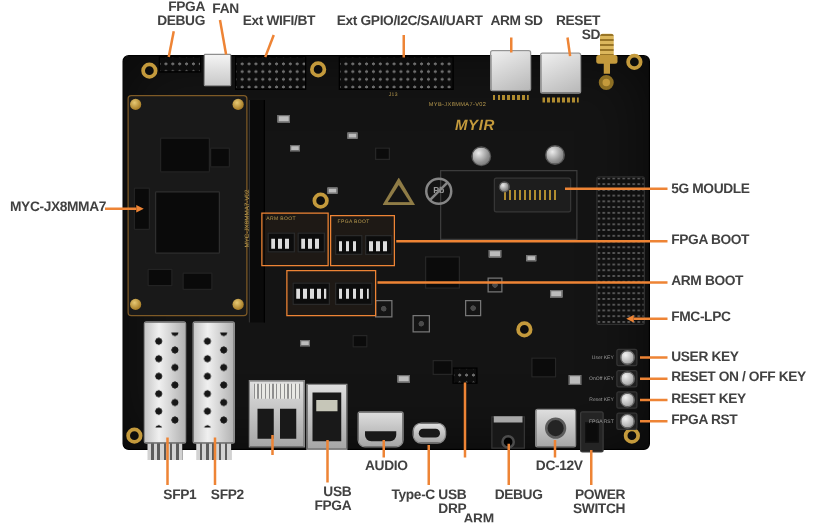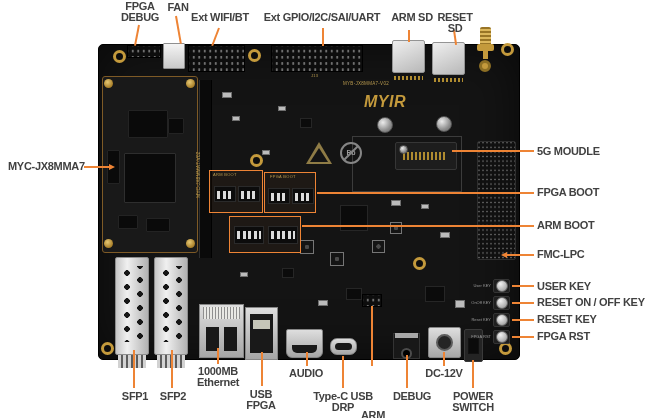--- a/index.html
+++ b/index.html
@@ -1,21 +1,21 @@
 <!DOCTYPE html>
 <html><head>
 <meta charset="utf-8">
 <style>
   * { margin:0; padding:0; box-sizing:border-box; }
   body { background:#fff; font-family:"Liberation Sans","DejaVu Sans",sans-serif; }
   .stage { position:relative; width:650px; height:418px; background:#ffffff; overflow:hidden; }
 
   
   .lbl { position:absolute; font-size:11px; font-weight:700; color:#414141;
-         line-height:10.5px; letter-spacing:-0.3px; text-align:center; z-index:6; }
+         line-height:10.5px; letter-spacing:-0.3px; text-align:right; z-index:6; }
   .lbl.left-align { text-align:left; white-space:nowrap; }
 
   
   .ld { position:absolute; background:#EE8435; z-index:5; }
   .ld.v { width:2px; }
   .ld.h { height:2px; }
   .arr-r { position:absolute; width:0; height:0; border-top:3px solid transparent;
            border-bottom:3px solid transparent; border-left:6px solid #EE8435; z-index:5; }
   .arr-l { position:absolute; width:0; height:0; border-top:3px solid transparent;
            border-bottom:3px solid transparent; border-right:6px solid #EE8435; z-index:5; }
@@ -84,21 +84,21 @@
   .smd { background:#bcbcbc; border:1px solid #6f6f6f; }
   .chip2 { background:#0b0b0b; border:1px solid #262626; }
 
   .tri-o { position:absolute; clip-path:polygon(50% 0,100% 100%,0 100%); background:#8f7c46; z-index:2; }
   .tri-i { position:absolute; clip-path:polygon(50% 0,100% 100%,0 100%); background:#141414; z-index:3; }
   .pb { position:absolute; width:22px; height:22px; border:2px solid #868686; border-radius:50%;
         color:#9a9a9a; font-size:7px; font-weight:700; text-align:center; line-height:18px; z-index:2; }
   .pb::after { content:""; position:absolute; left:-1px; top:8px; width:20px; height:2px;
                background:#868686; transform:rotate(-45deg); }
 
-  .logo { position:absolute; font-size:16px; font-weight:700; font-style:italic;
+  .logo { position:absolute; font-size:12px; font-weight:700; font-style:italic;
           color:#c49a3c; letter-spacing:.5px; z-index:3; }
   .vtext { position:absolute; font-size:5px; color:#b89a4e; transform:rotate(-90deg); z-index:3; white-space:nowrap; }
 </style>
 </head>
 <body>
 
 <div class="stage">
 
   <div class="board"></div>
 
@@ -284,21 +284,20 @@
   <div class="lbl left-align" style="left:537px;top:187px;">FPGA BOOT</div>
   <div class="lbl left-align" style="left:537px;top:220px;">ARM BOOT</div>
   <div class="lbl left-align" style="left:537px;top:249px;">FMC-LPC</div>
   <div class="lbl left-align" style="left:537px;top:281px;">USER KEY</div>
   <div class="lbl left-align" style="left:537px;top:297px;">RESET ON / OFF KEY</div>
   <div class="lbl left-align" style="left:537px;top:314px;">RESET KEY</div>
   <div class="lbl left-align" style="left:537px;top:331px;">FPGA RST</div>
 
   <div class="lbl" style="left:113px;top:391px;width:44px;">SFP1</div>
   <div class="lbl" style="left:151px;top:391px;width:44px;">SFP2</div>
-  <div class="lbl" style="left:188px;top:366px;width:60px;">1000MB Ethernet</div>
   <div class="lbl" style="left:241px;top:389px;width:40px;">USB FPGA</div>
   <div class="lbl" style="left:286px;top:368px;width:40px;">AUDIO</div>
   <div class="lbl" style="left:313px;top:391px;width:60px;">Type-C USB DRP</div>
   <div class="lbl" style="left:351px;top:368px;width:44px;margin-top:42px;">ARM Debug</div>
   <div class="lbl" style="left:390px;top:391px;width:44px;">DEBUG</div>
   <div class="lbl" style="left:422px;top:368px;width:44px;">DC-12V</div>
   <div class="lbl" style="left:446px;top:391px;width:54px;">POWER SWITCH</div>
 
 </div>
 

